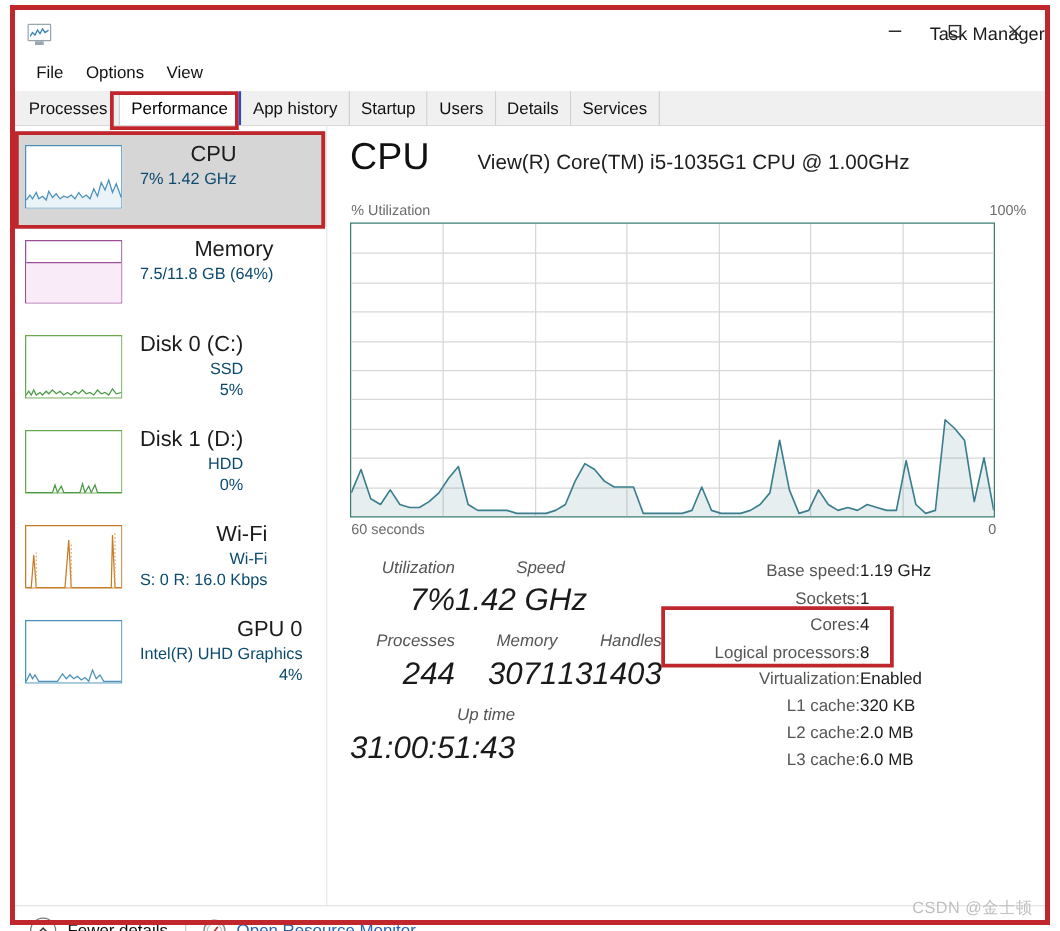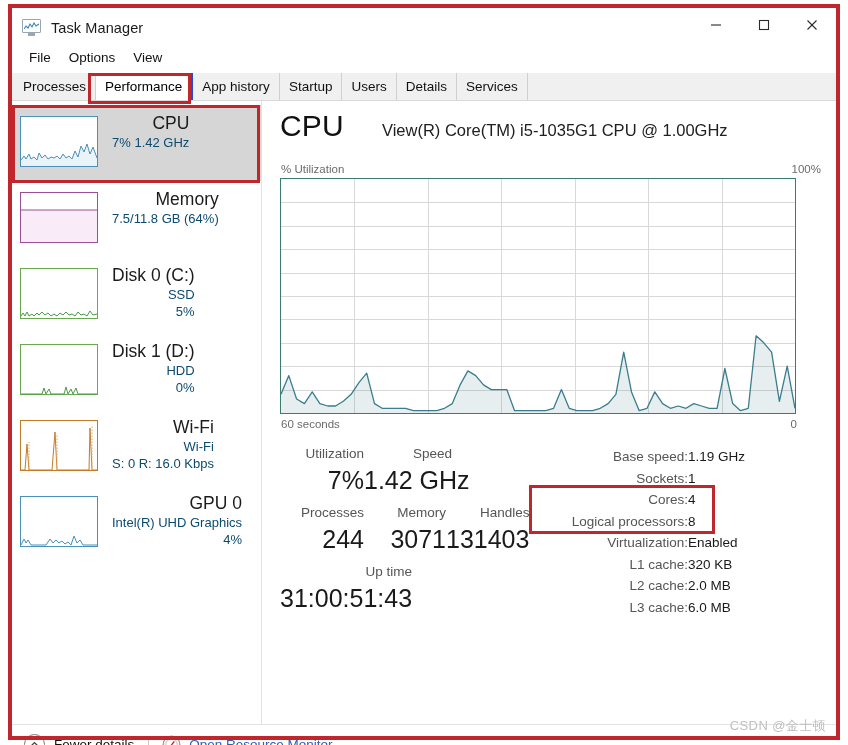--- a/index.html
+++ b/index.html
@@ -32,20 +32,21 @@
     background: #ffffff;
   }
 
   
   .titlebar {
     position: relative;
     height: 40px;
     background: #ffffff;
     display: flex;
     align-items: center;
+    justify-content: space-between;
   }
   .title-icon {
     width: 20px; height: 18px;
     margin-left: 10px; margin-right: 9px;
     position: relative;
   }
   .title-icon .screen {
     position: absolute; left: 0; top: 0;
     width: 19px; height: 14px;
     border: 1.5px solid #9aa6b0;
@@ -237,21 +238,21 @@
     margin-top: 4px;
     width: 518px;
     padding: 0 1px;
   }
 
   
   .stats {
     display: flex;
     margin-top: 14px;
   }
-  .stats-left { width: 254px; flex: 0 0 auto; }
+  .stats-left { width: 254px; flex: 0 0 auto; font-style: italic; }
   .stat-row { display: flex; margin-bottom: 2px; }
   .stat-cell { flex: 0 0 auto; }
   .stat-cell.c1 { width: 84px; }
   .stat-cell.c2 { width: 88px; }
   .stat-cell.c3 { width: 82px; }
   .stat-label {
     font-size: 13.5px;
     color: #555555;
     line-height: 20px;
     white-space: nowrap;

